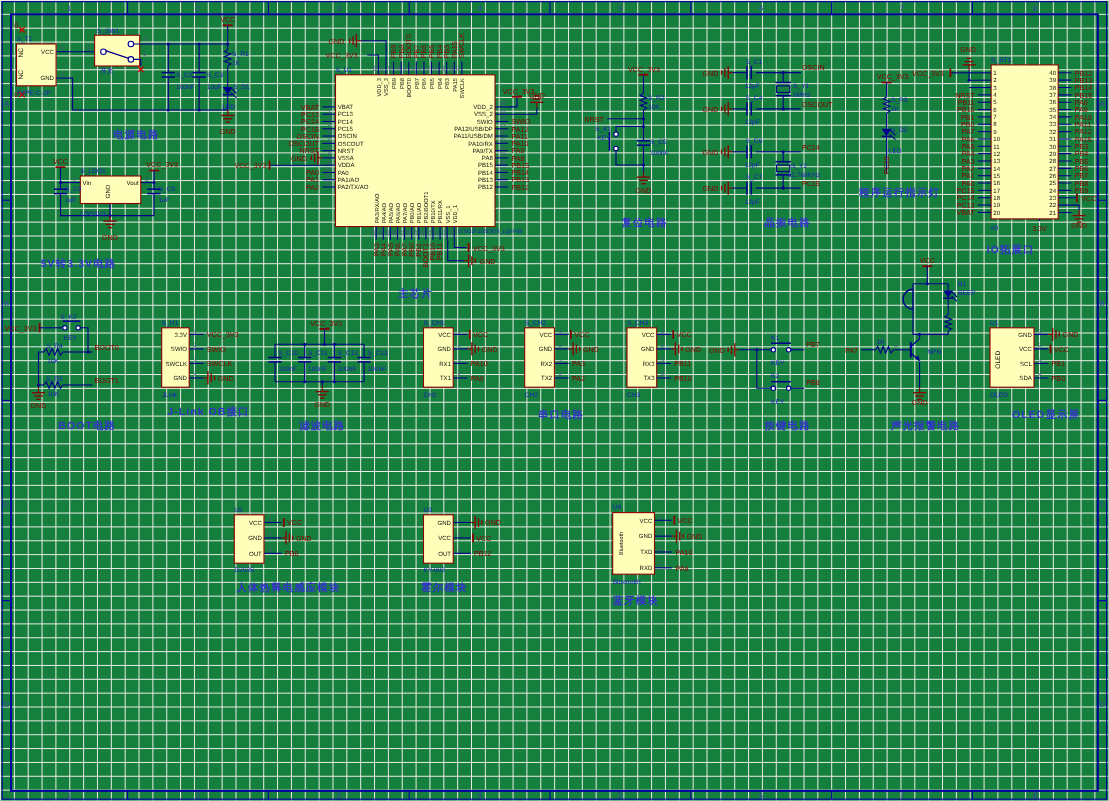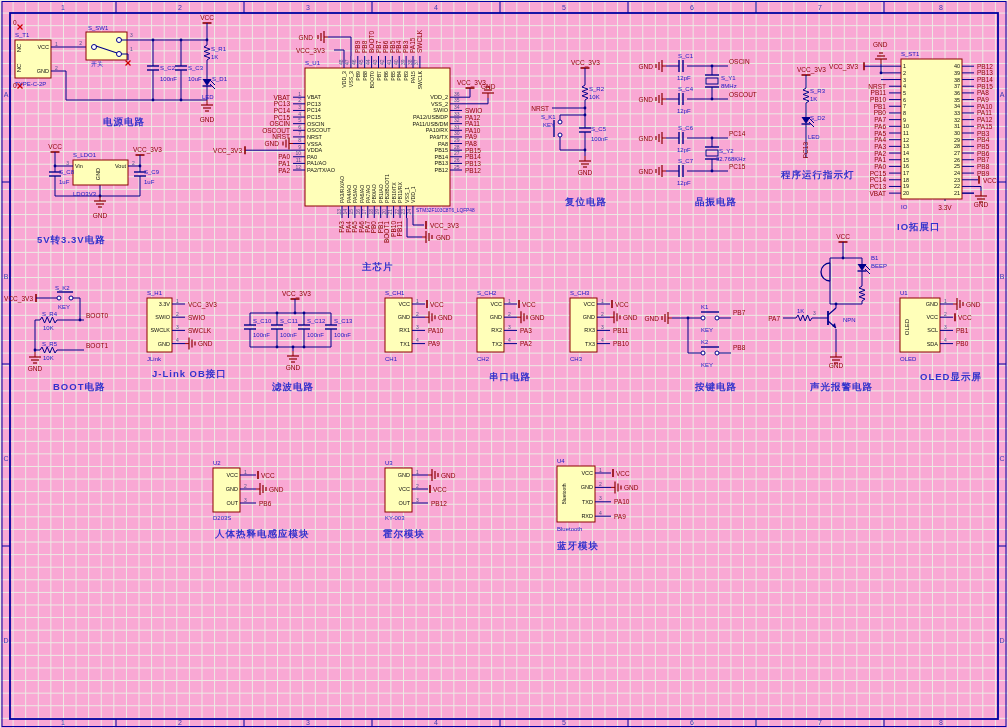--- a/index.html
+++ b/index.html
@@ -1,16 +1,16 @@
 <!DOCTYPE html>
 <html><head>
 <meta charset="utf-8">
 <style>
   html,body{margin:0;padding:0;background:#fff;}
-  #stage{position:relative;width:1008px;height:728px;overflow:hidden;background:#f9a8d4;}
+  #stage{position:relative;width:1008px;height:728px;overflow:hidden;background:#15803d;}
   #schematic{display:block;
     background-image:linear-gradient(#ECECE4 1px,transparent 1px),
                      linear-gradient(90deg,#ECECE4 1px,transparent 1px);
     background-size:12.6px 12.6px;}
   #schematic text{font-family:"Liberation Sans","DejaVu Sans",sans-serif;}
 </style>
 </head>
 <body>
 
 <div id="stage">

